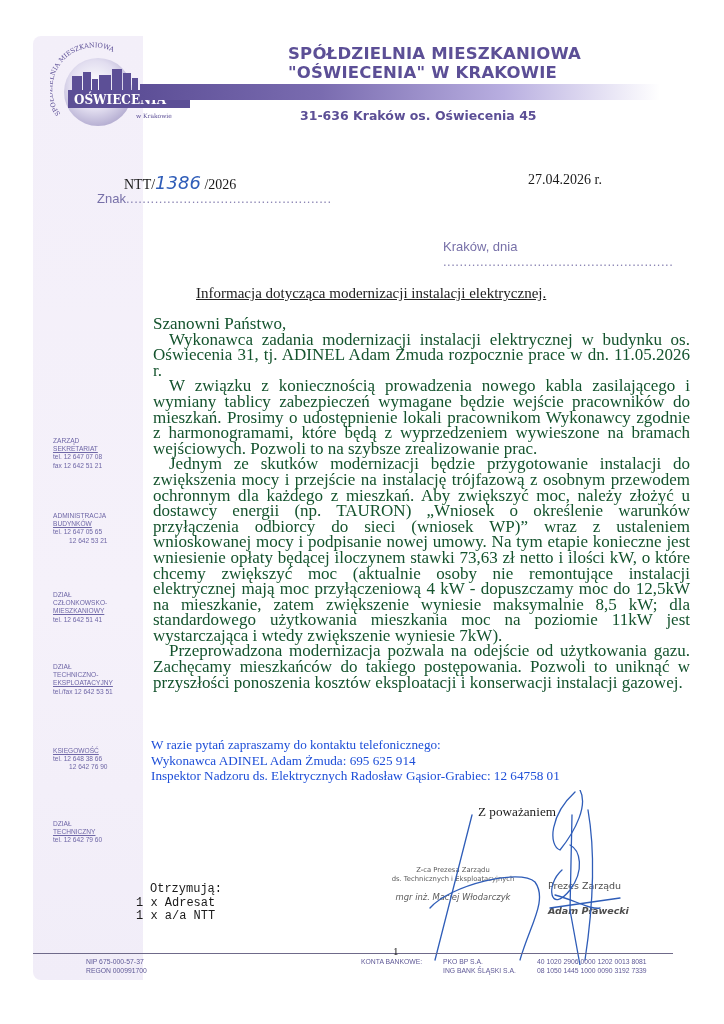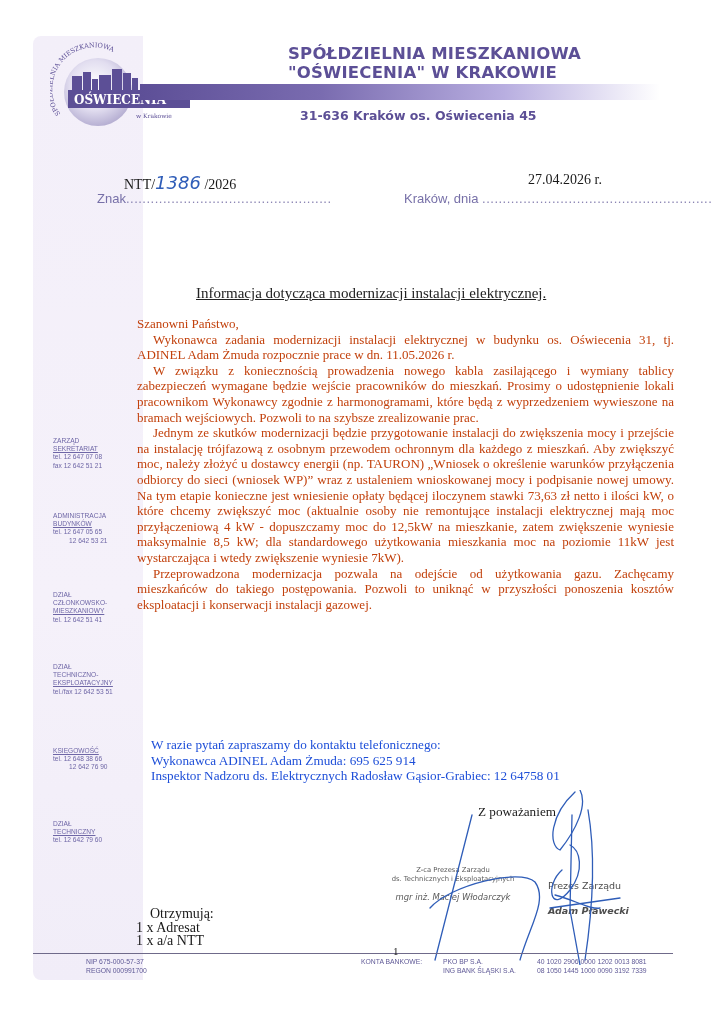--- a/index.html
+++ b/index.html
@@ -41,39 +41,39 @@
     .dots-label {
       position: absolute; top: 191px;
       font-family: "Liberation Sans", sans-serif; font-size: 13px; color: #7770a8;
     }
     .dots { letter-spacing: 0.5px; color: #8a84b3; }
     .title {
       position: absolute; left: 196px; top: 258px;
       font-size: 15px; text-decoration: underline; color: #222; margin-top: 27px;
     }
     .body-text {
-      position: absolute; left: 137px; top: 316px; width: 537px;
-      font-size: 13px; line-height: 15.6px; text-align: justify; color: #c2410c;
+      position: absolute; left: 153px; top: 316px; width: 537px;
+      font-size: 17px; line-height: 15.6px; text-align: justify; color: #14532d;
     }
     .body-text p { margin: 0; text-indent: 16px; }
     .body-text p.greeting { text-indent: 0; }
     .contact {
       position: absolute; left: 151px; top: 737px;
       font-size: 13.2px; line-height: 15.6px; color: #1d4ed8;
     }
     .contact div { white-space: nowrap; }
     .regards { position: absolute; left: 478px; top: 804px; font-size: 13.2px; }
     .side-block {
       position: absolute; left: 53px; width: 90px;
       font-family: "Liberation Sans", sans-serif; font-size: 6.6px; line-height: 8.2px; color: #6e66a6;
     }
     .side-block .u { text-decoration: underline; }
     .side-block .indent { padding-left: 16px; }
     .recipients {
-      position: absolute; left: 136px; top: 907px; font-size: 14px; line-height: 13.5px; color: #1a1a1a;
+      position: absolute; left: 136px; top: 883px; font-size: 12px; line-height: 13.5px; color: #1a1a1a; font-family: Liberation Mono, monospace;
     }
     .recipients .head { padding-left: 14px; }
     .sig-left {
       position: absolute; left: 384px; top: 866px; width: 138px; text-align: center;
       font-family: "DejaVu Sans", sans-serif; color: #5a5a5a;
     }
     .sig-left .role { font-size: 6.8px; line-height: 9px; }
     .sig-left .name { font-size: 8.4px; font-style: italic; margin-top: 8px; }
     .sig-right {
       position: absolute; left: 548px; top: 880px; color: #4d4d4d;
@@ -133,21 +133,21 @@
 </div>
 <div class="org-addr">31-636 Kraków os. Oświecenia 45</div>
 
 <div class="ref-row ref-left">
   <span>NTT/</span><span class="ref-handwritten">1386</span><span> /2026</span>
 </div>
 <div class="dots-label" style="left:97px;">
   <span>Znak</span><span class="dots">..................................................</span>
 </div>
 <div class="ref-row ref-right">27.04.2026 r.</div>
-<div class="dots-label" style="left:404px;">
+<div class="dots-label" style="left:443px;margin-top:48px;">
   <span>Kraków, dnia</span> <span class="dots">........................................................</span>
 </div>
 
 <div class="title">Informacja dotycząca modernizacji instalacji elektrycznej.</div>
 
 <div class="body-text">
   <p class="greeting">Szanowni Państwo,</p>
   <p>Wykonawca zadania modernizacji instalacji elektrycznej w budynku os. Oświecenia 31, tj. ADINEL Adam Żmuda rozpocznie prace w dn. 11.05.2026 r.</p>
   <p>W związku z koniecznością prowadzenia nowego kabla zasilającego i wymiany tablicy zabezpieczeń wymagane będzie wejście pracowników do mieszkań. Prosimy o udostępnienie lokali pracownikom Wykonawcy zgodnie z harmonogramami, które będą z wyprzedzeniem wywieszone na bramach wejściowych. Pozwoli to na szybsze zrealizowanie prac.</p>
   <p>Jednym ze skutków modernizacji będzie przygotowanie instalacji do zwiększenia mocy i przejście na instalację trójfazową z osobnym przewodem ochronnym dla każdego z mieszkań. Aby zwiększyć moc, należy złożyć u dostawcy energii (np. TAURON) „Wniosek o określenie warunków przyłączenia odbiorcy do sieci (wniosek WP)” wraz z ustaleniem wnioskowanej mocy i podpisanie nowej umowy. Na tym etapie konieczne jest wniesienie opłaty będącej iloczynem stawki 73,63 zł netto i ilości kW, o które chcemy zwiększyć moc (aktualnie osoby nie remontujące instalacji elektrycznej mają moc przyłączeniową 4 kW - dopuszczamy moc do 12,5kW na mieszkanie, zatem zwiększenie wyniesie maksymalnie 8,5 kW; dla standardowego użytkowania mieszkania moc na poziomie 11kW jest wystarczająca i wtedy zwiększenie wyniesie 7kW).</p>

